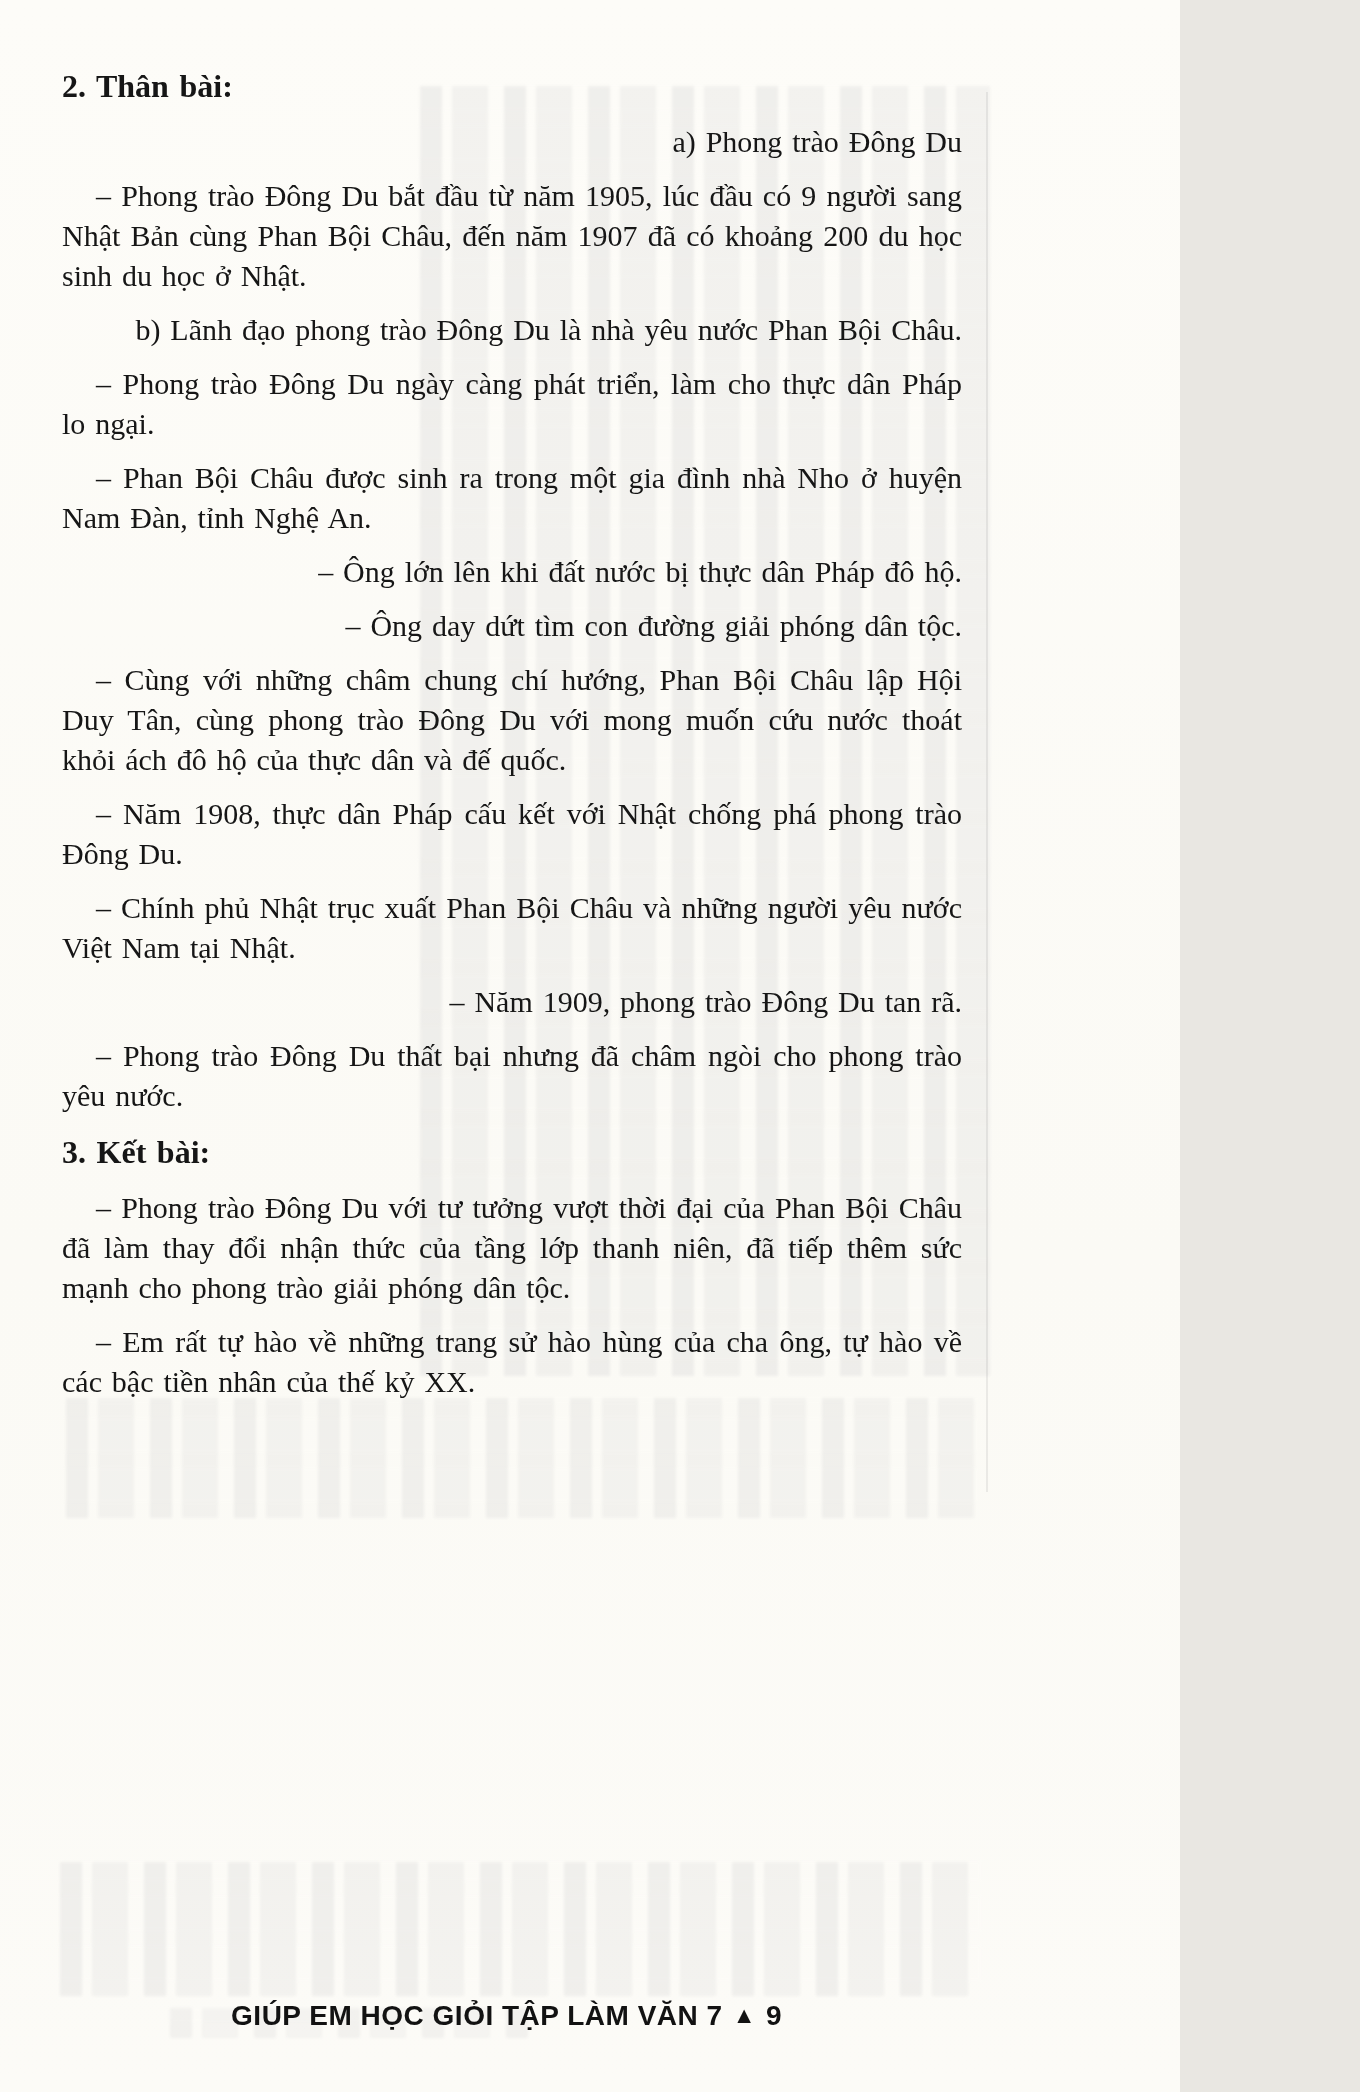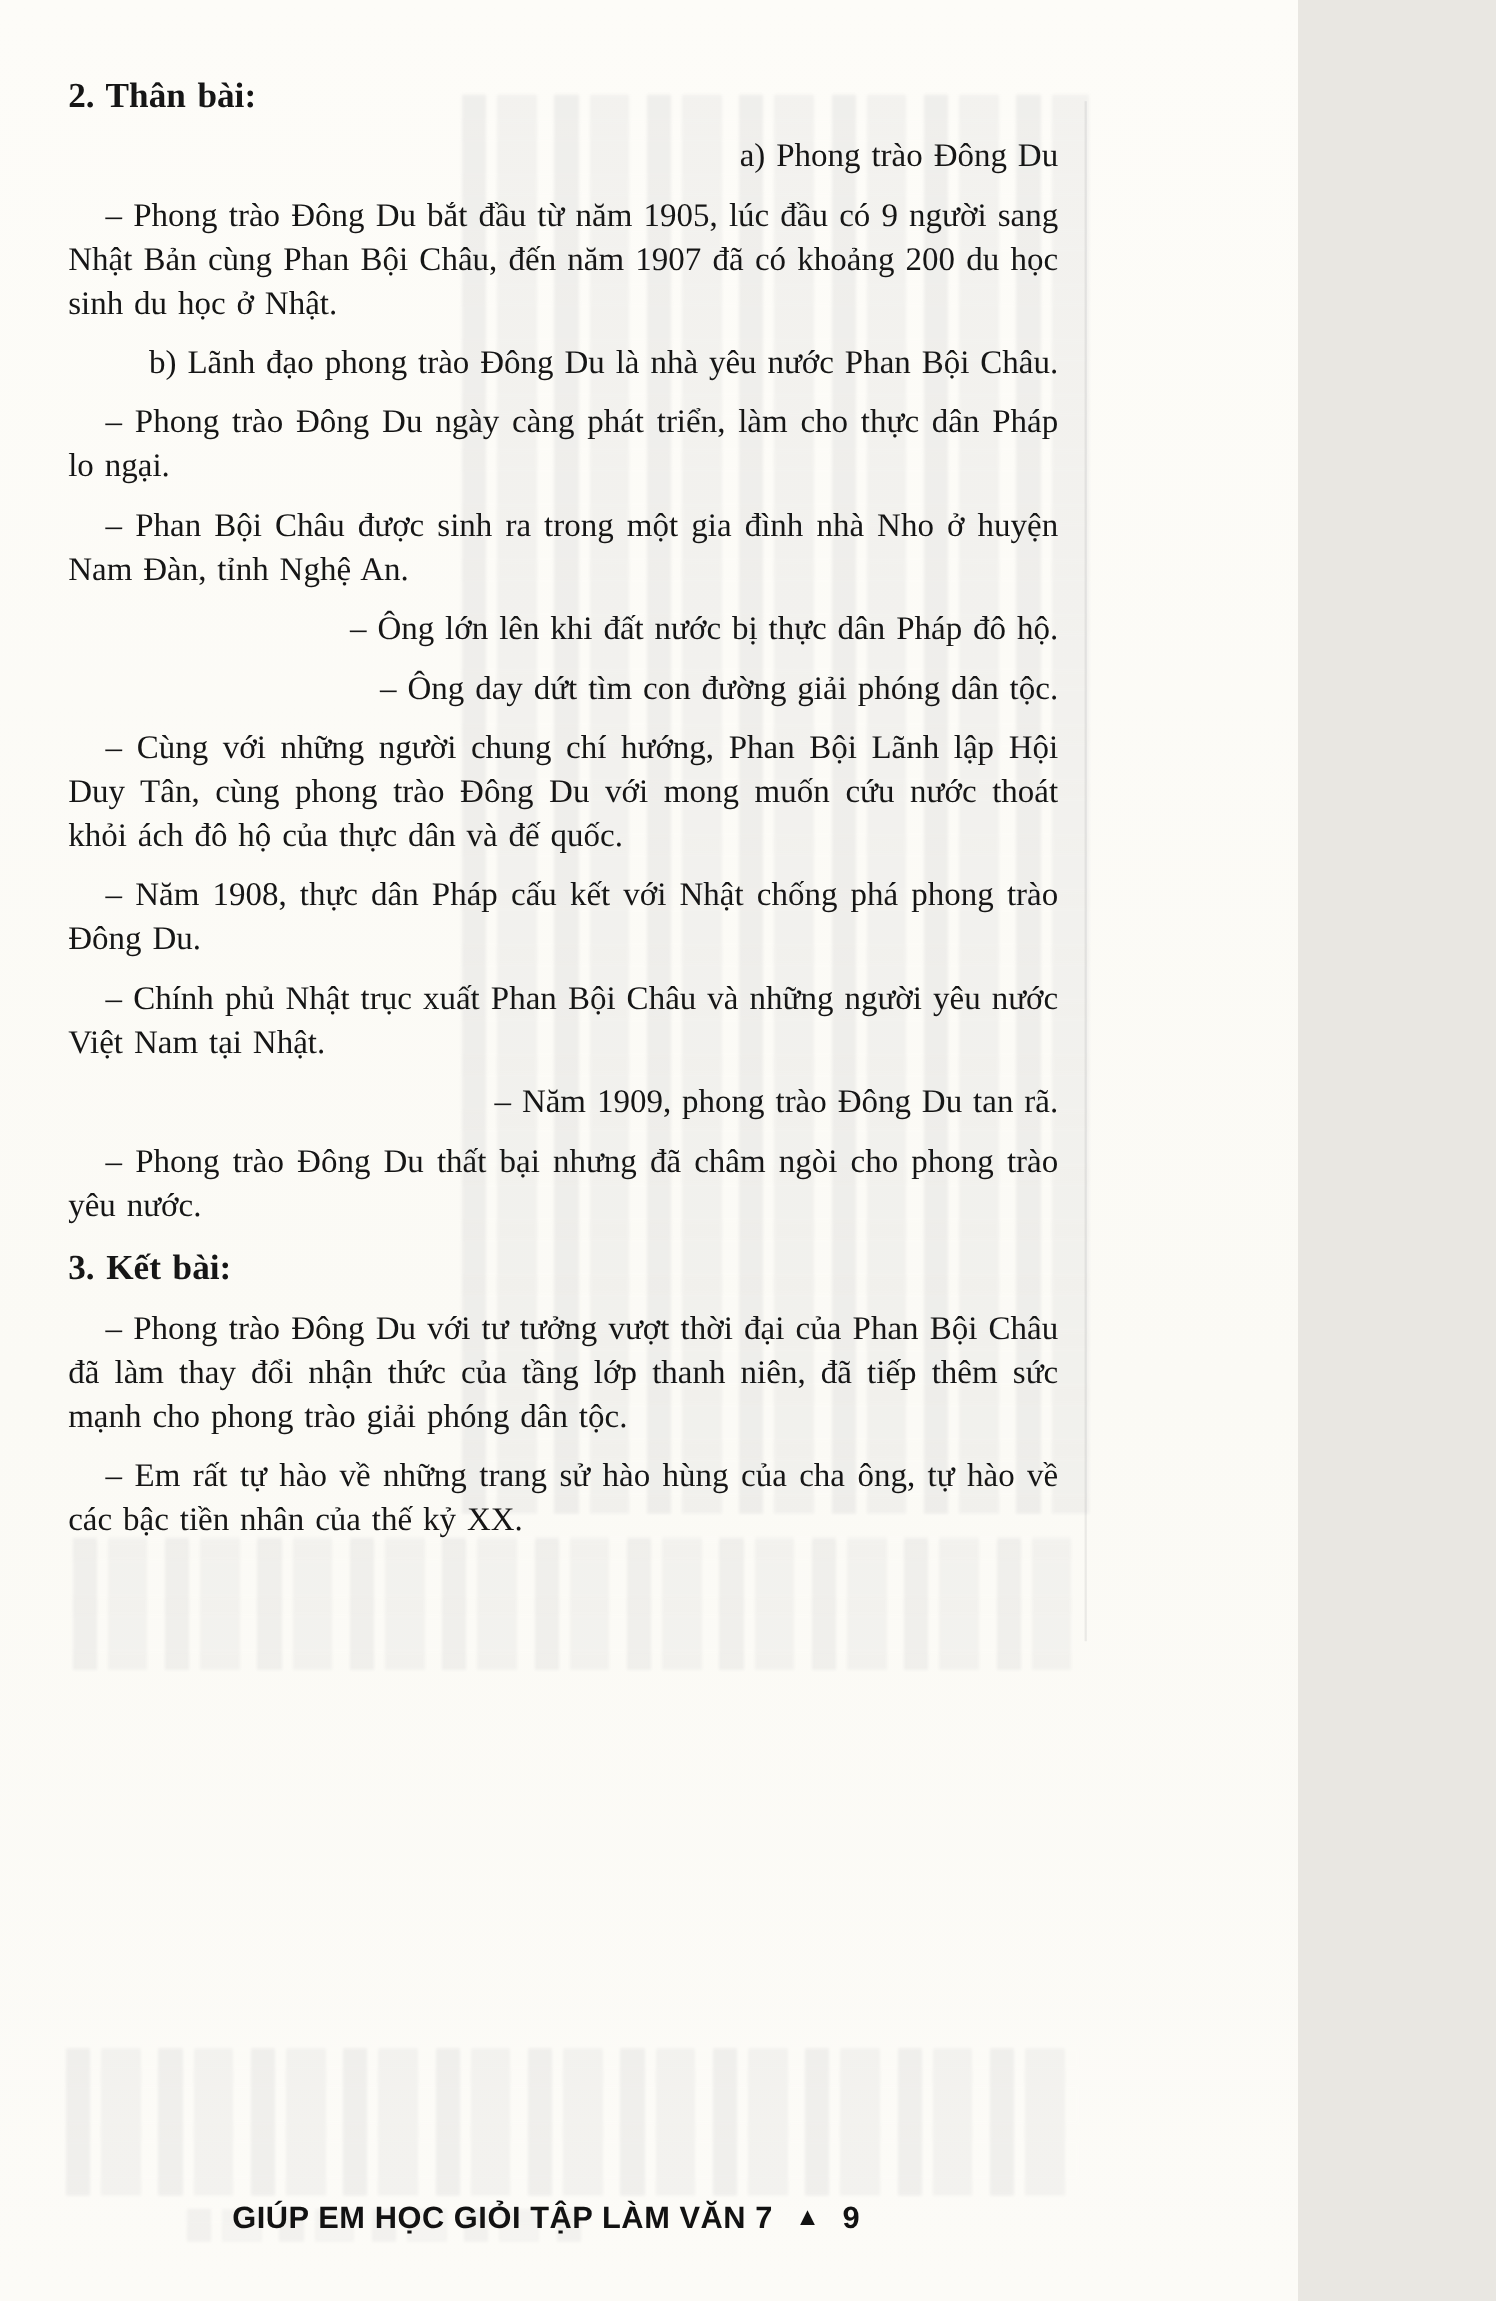--- a/index.html
+++ b/index.html
@@ -41,21 +41,21 @@
   .block.subitem { text-align: right; }
   .block:last-child { margin-bottom: 12px; }
 
   
   .footer {
     position: absolute;
     top: 2000px;
     right: 398px;
     display: flex;
     align-items: center;
-    gap: 20px;
+    gap: 10px;
     font-family: "Liberation Sans", sans-serif;
     font-weight: bold;
     font-size: 28px;
     letter-spacing: 0.5px;
     color: #121212;
     white-space: nowrap;
   }
   .footer .tri { font-size: 23px; transform: translateY(-1px); }
 
   
@@ -92,21 +92,21 @@
 
   <div class="content">
     <p class="block heading">2. Thân bài:</p>
     <p class="block subitem">a) Phong trào Đông Du</p>
     <p class="block">– Phong trào Đông Du bắt đầu từ năm 1905, lúc đầu có 9 người sang Nhật Bản cùng Phan Bội Châu, đến năm 1907 đã có khoảng 200 du học sinh du học ở Nhật.</p>
     <p class="block subitem">b) Lãnh đạo phong trào Đông Du là nhà yêu nước Phan Bội Châu.</p>
     <p class="block">– Phong trào Đông Du ngày càng phát triển, làm cho thực dân Pháp lo ngại.</p>
     <p class="block">– Phan Bội Châu được sinh ra trong một gia đình nhà Nho ở huyện Nam Đàn, tỉnh Nghệ An.</p>
     <p class="block subitem">– Ông lớn lên khi đất nước bị thực dân Pháp đô hộ.</p>
     <p class="block subitem">– Ông day dứt tìm con đường giải phóng dân tộc.</p>
-    <p class="block">– Cùng với những người chung chí hướng, Phan Bội Lãnh lập Hội Duy Tân, cùng phong trào Đông Du với mong muốn cứu nước thoát khỏi ách đô hộ của thực dân và đế quốc.</p>
+    <p class="block">– Cùng với những châm chung chí hướng, Phan Bội Châu lập Hội Duy Tân, cùng phong trào Đông Du với mong muốn cứu nước thoát khỏi ách đô hộ của thực dân và đế quốc.</p>
     <p class="block">– Năm 1908, thực dân Pháp cấu kết với Nhật chống phá phong trào Đông Du.</p>
     <p class="block">– Chính phủ Nhật trục xuất Phan Bội Châu và những người yêu nước Việt Nam tại Nhật.</p>
     <p class="block subitem">– Năm 1909, phong trào Đông Du tan rã.</p>
     <p class="block">– Phong trào Đông Du thất bại nhưng đã châm ngòi cho phong trào yêu nước.</p>
     <p class="block heading">3. Kết bài:</p>
     <p class="block">– Phong trào Đông Du với tư tưởng vượt thời đại của Phan Bội Châu đã làm thay đổi nhận thức của tầng lớp thanh niên, đã tiếp thêm sức mạnh cho phong trào giải phóng dân tộc.</p>
     <p class="block">– Em rất tự hào về những trang sử hào hùng của cha ông, tự hào về các bậc tiền nhân của thế kỷ XX.</p>
   </div>
 
   <div class="footer">

